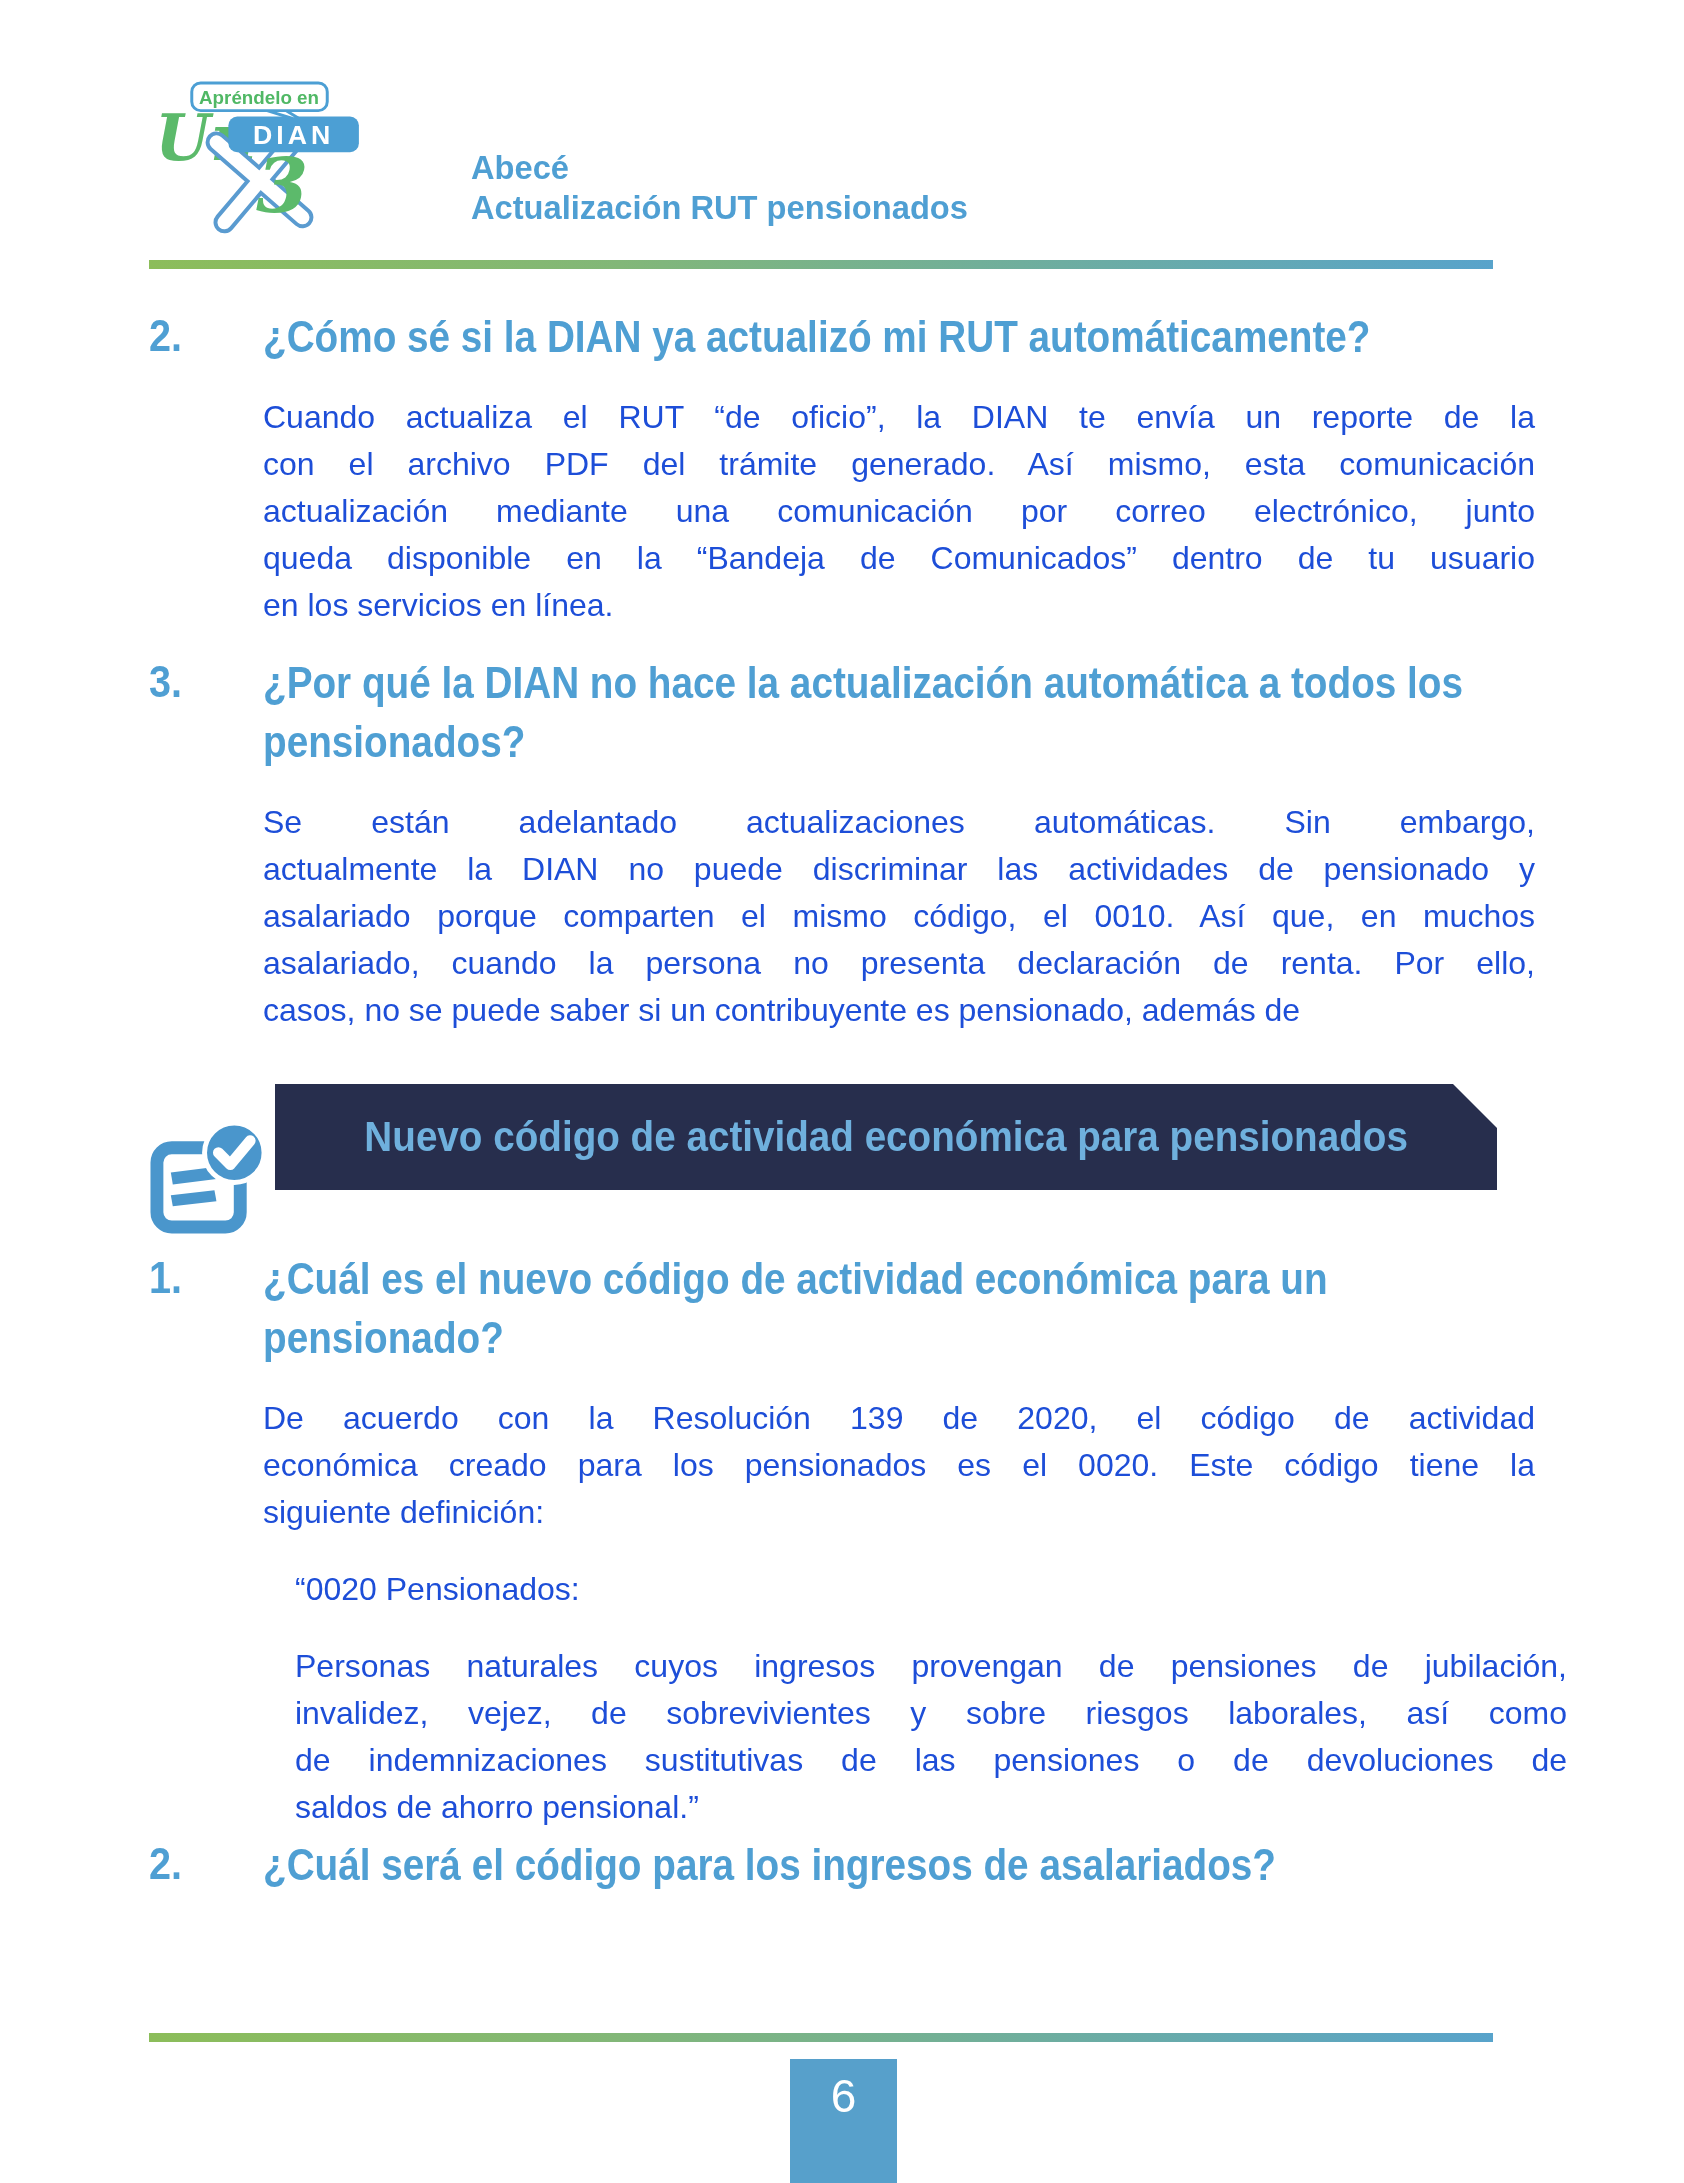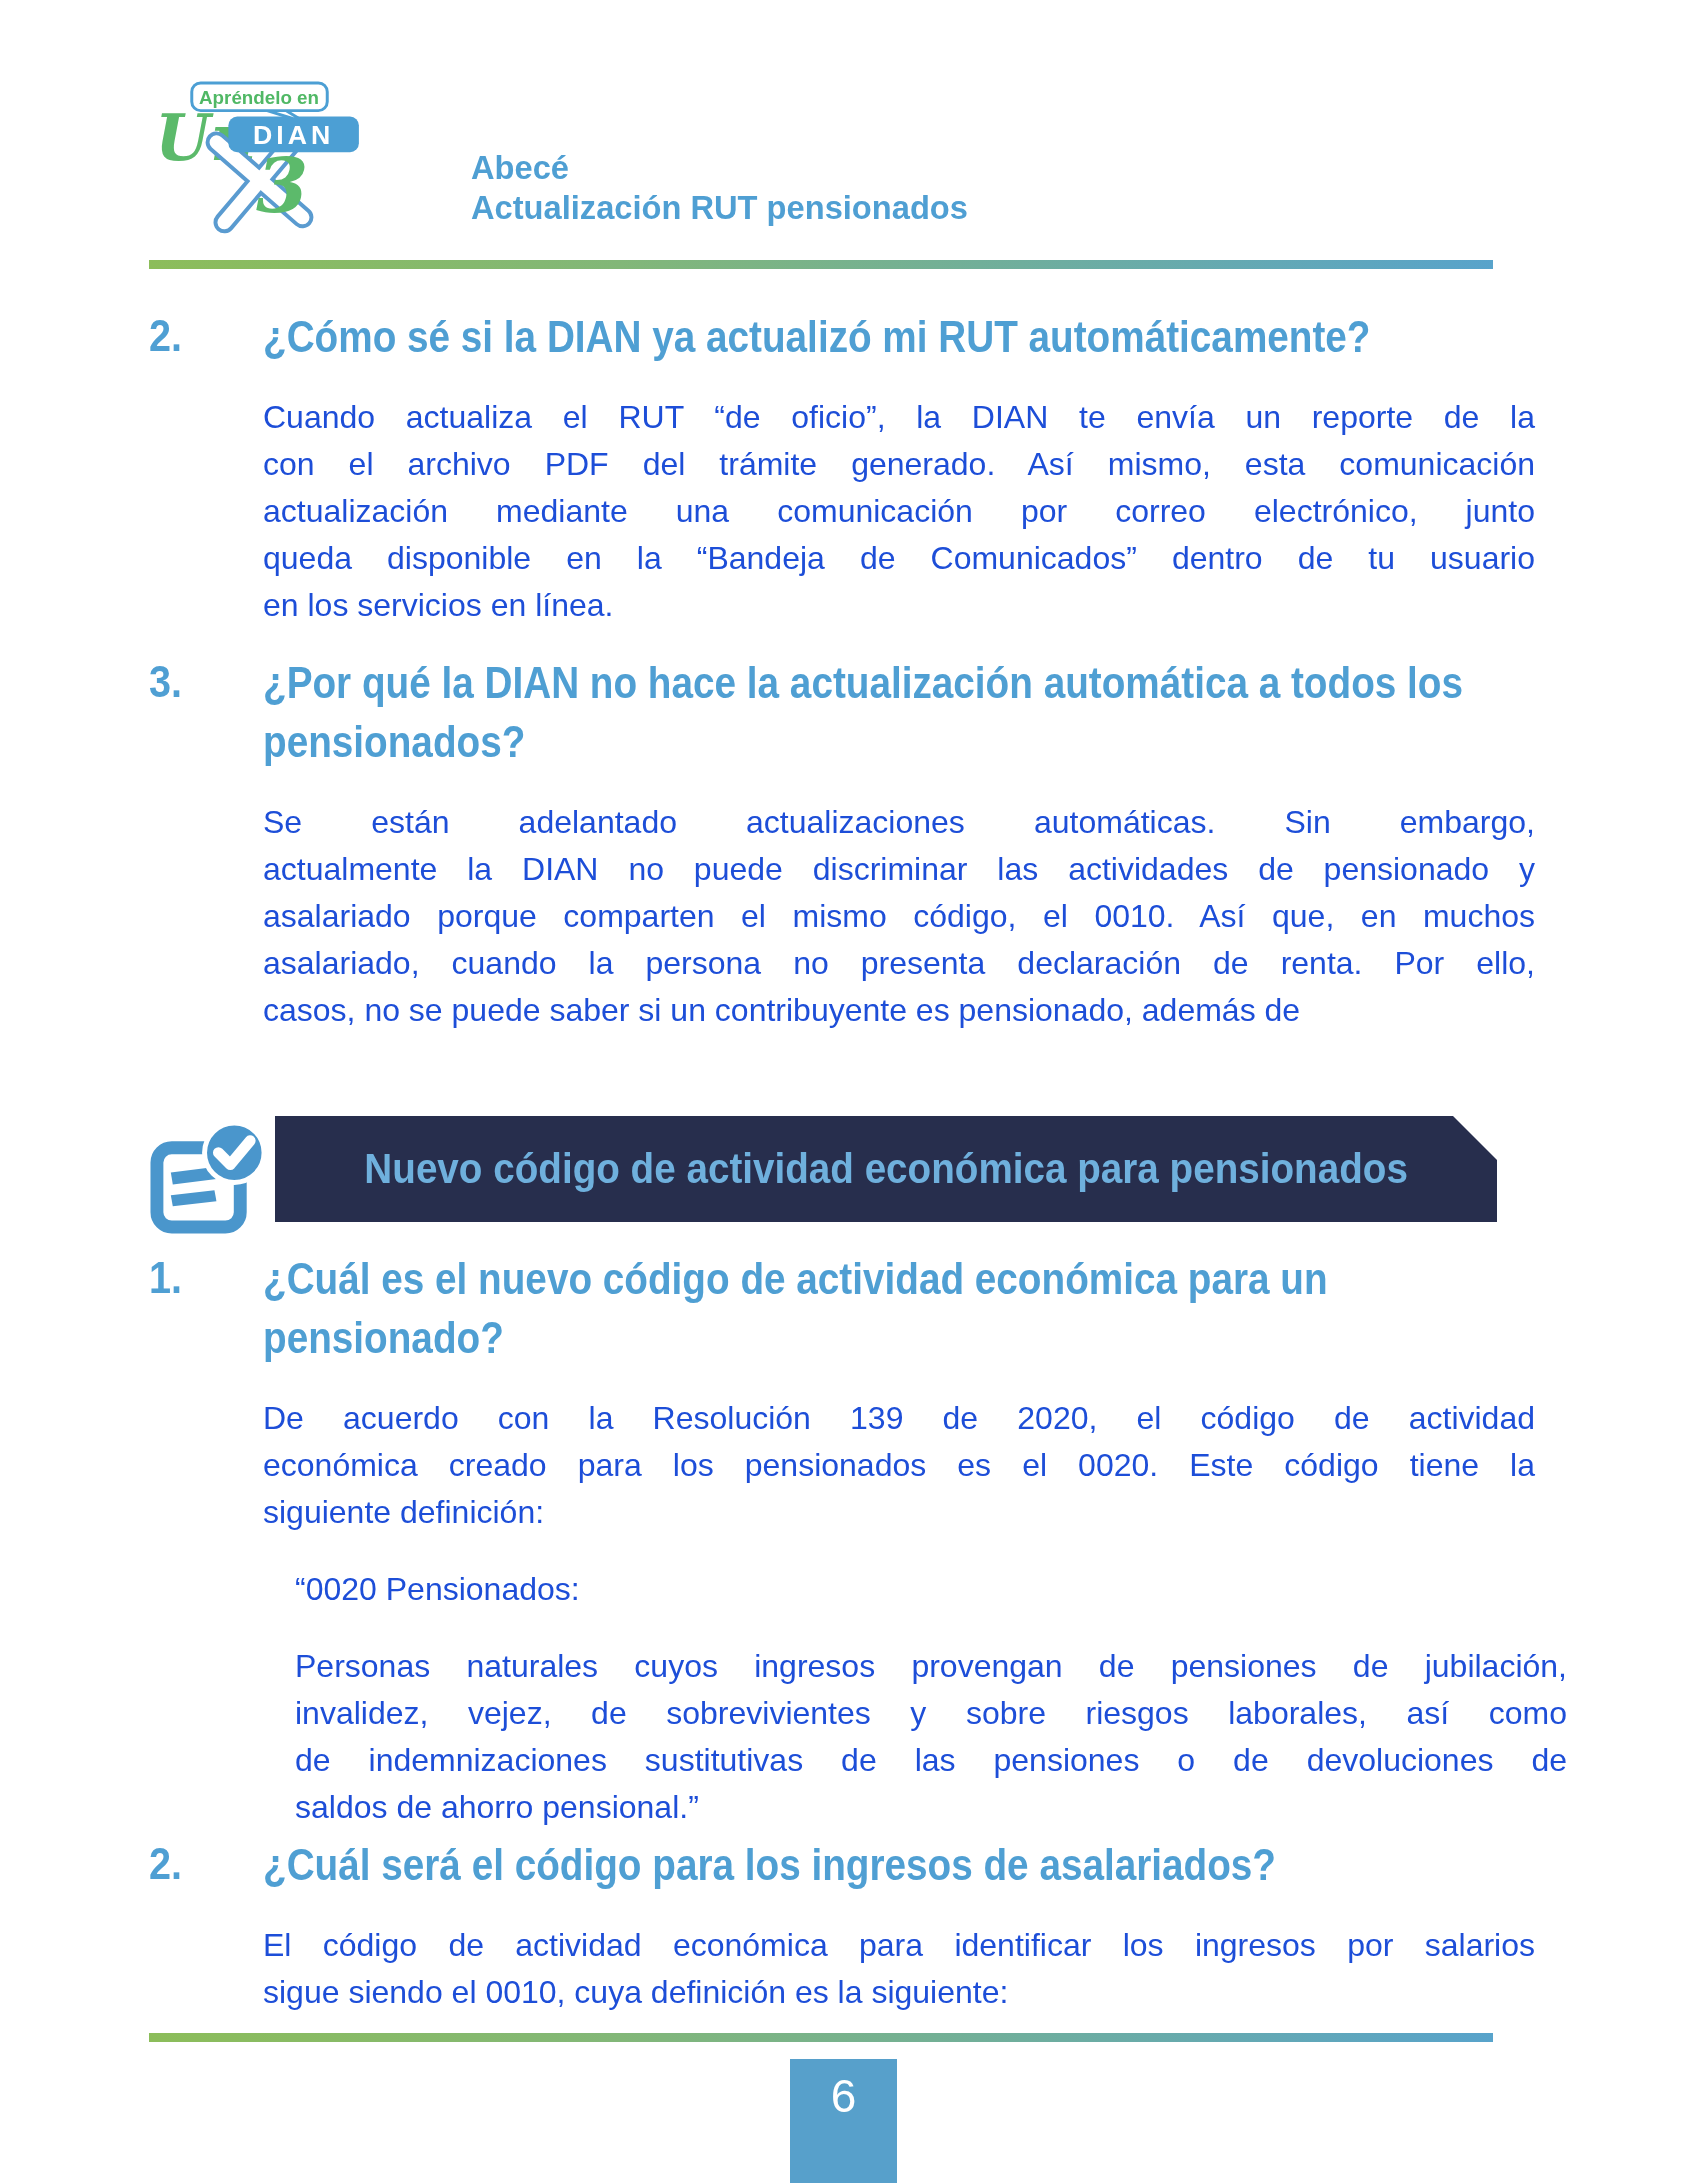--- a/index.html
+++ b/index.html
@@ -50,21 +50,21 @@
   .para .tline:last-child{text-align-last:left;}
   .para + .para{margin-top:30px;margin-left:32px;}
   #sec-a{top:307px;}
   #sec-b{top:653px;}
   #sec-c{top:1249px;}
   #sec-c .para:first-of-type{margin-top:18px;}
   #sec-d{top:1835px;}
   
   #banner-icon{position:absolute;left:149px;top:1111px;width:121px;height:125px;}
   #banner{
-    position:absolute;left:275px;top:1116px;width:1222px;height:106px;
+    position:absolute;left:275px;top:1084px;width:1222px;height:106px;
     background:#272e4d;
     clip-path:polygon(0 0,1178px 0,100% 44px,100% 100%,0 100%);
     display:flex;align-items:center;justify-content:center;
   }
   #banner .label{
     font-weight:bold;font-size:42px;color:#6fb0dd;
     transform:scaleX(.92);transform-origin:center center;
     white-space:nowrap;
   }
   
@@ -192,24 +192,20 @@
     </div>
   </div>
 
   <div class="section" id="sec-d">
     <div class="row">
       <div class="num">2.</div>
       <div class="content">
         <div class="heading">
             <div class="tline">¿Cuál será el código para los ingresos de asalariados?</div>
           </div>
-        <div class="para">
-            <div class="tline">El código de actividad económica para identificar los ingresos por salarios</div>
-            <div class="tline">sigue siendo el 0010, cuya definición es la siguiente:</div>
-          </div>
       </div>
     </div>
   </div>
 
   <div class="rule" id="rule-bottom"></div>
 
   <div id="page-number-box">
     <div class="pn">6</div>
   </div>
 

